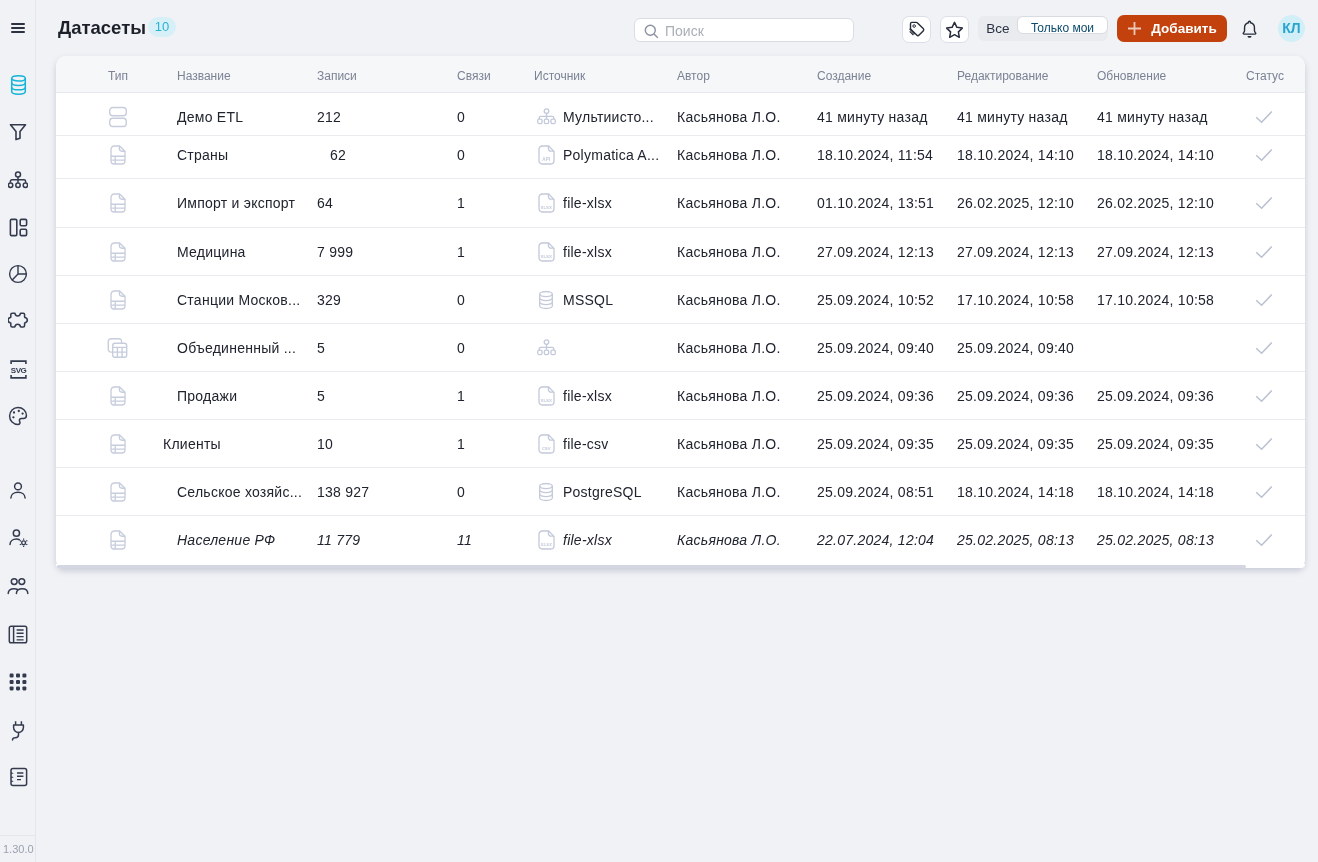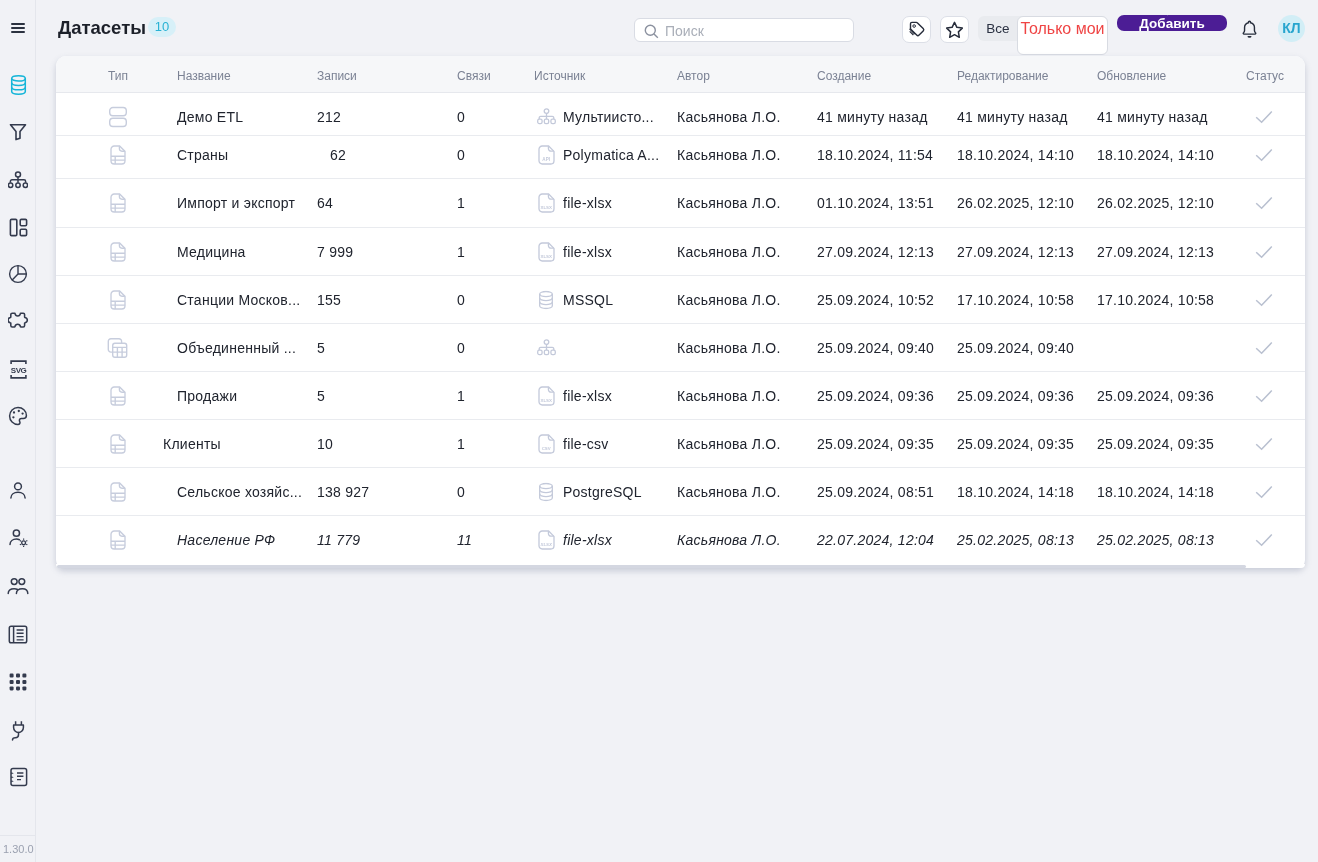--- a/index.html
+++ b/index.html
@@ -15,24 +15,24 @@
 .title { position:absolute; left:58px; top:17px; font-size:18.5px; font-weight:700; color:#1c2029; }
 .badge { position:absolute; left:148px; top:17px; width:28px; height:20px; border-radius:10px; background:#d7f0f8;
   color:#29b2d4; font-size:13px; text-align:center; line-height:20px; }
 .search { position:absolute; left:634px; top:18px; width:220px; height:24px; background:#fff; border:1px solid #d9dce4; border-radius:6px; }
 .search .ph { position:absolute; left:30px; top:3.5px; font-size:14px; color:#a9aeb8; }
 .search svg { position:absolute; left:9px; top:4.5px; }
 .hbtn { position:absolute; top:16px; width:29px; height:27px; background:#fff; border:1px solid #dcdfe7; border-radius:7px;
   display:flex; align-items:center; justify-content:center; }
 .seg { position:absolute; left:978px; top:16px; width:130px; height:25px; background:#e9ebef; border-radius:6px; }
 .seg .all { position:absolute; left:0; top:0; width:40px; text-align:center; line-height:25px; font-size:13.5px; color:#2a3142; }
-.seg .mine { position:absolute; left:39px; top:0; width:91px; height:39px; background:#fff; border:1px solid #d8dbe2; border-radius:6px;
-  text-align:center; line-height:23px; font-size:16px; color:#ef4444; }
-.addbtn { position:absolute; left:1117px; top:15px; width:110px; height:16px; background:#4c1d95; border-radius:7px;
-  color:#fff; font-size:13.5px; font-weight:700; display:flex; align-items:center; justify-content:center;flex-direction:column; }
+.seg .mine { position:absolute; left:39px; top:0; width:91px; height:18px; background:#fff; border:1px solid #d8dbe2; border-radius:6px;
+  text-align:center; line-height:23px; font-size:12px; color:#0c4a6e; }
+.addbtn { position:absolute; left:1117px; top:15px; width:110px; height:27px; background:#c2410c; border-radius:7px;
+  color:#fff; font-size:13.5px; font-weight:700; display:flex; align-items:center; justify-content:center; }
 .addbtn svg { margin-right:9px; }
 .bell { position:absolute; left:1242px; top:19.5px; }
 .avatar { position:absolute; left:1278px; top:15px; width:27px; height:27px; border-radius:50%; background:#d2eef6;
   color:#27a5ce; font-size:14px; font-weight:700; text-align:center; line-height:27px; }
 .table { position:absolute; left:56px; top:56px; width:1249px; background:#fff; border-radius:10px 10px 8px 8px;
   box-shadow:0 3px 6px rgba(95,105,135,0.28); }
 .thead { position:relative; height:37px; background:#f6f7f9; border-radius:10px 10px 0 0; border-bottom:1px solid #e6e8ed; }
 .hc { position:absolute; top:13px; font-size:12px; color:#7b8294; }
 .row { position:relative; border-bottom:1px solid #e9ebef; }
 .table .row:nth-last-child(2) { border-bottom:none;font-style:italic; }
@@ -334,21 +334,21 @@
 </div>
 <div class="row" style="height:48px;--dy:0px">
 <span class="ticon">
         <svg width="16" height="20" viewBox="0 0 16 20" fill="none" stroke="#c7cddd" stroke-width="1.35">
           <path d="M1 4.2 A3.2 3.2 0 0 1 4.2 1 H9.6 L15 6.4 V15.8 A3.2 3.2 0 0 1 11.8 19 H4.2 A3.2 3.2 0 0 1 1 15.8 Z"></path>
           <path d="M9.4 1.2 V3.6 A2.6 2.6 0 0 0 12 6.2 H14.8"></path>
           <path d="M1 11.2 H15 M1 15.1 H15 M5.2 11.3 V19"></path>
         </svg>
       </span>
 <span class="cell" style="left:121px">Станции Москов...</span>
-<span class="cell" style="left:261px">155</span>
+<span class="cell" style="left:261px">329</span>
 <span class="cell" style="left:401px">0</span>
 <span class="sicon">
         <svg width="16" height="19" viewBox="0 0 16 19" fill="none" stroke="#c3c9da" stroke-width="1.3">
           <ellipse cx="8" cy="3.6" rx="6.3" ry="2.6"></ellipse>
           <path d="M1.7 3.6 V15.4 A6.3 2.6 0 0 0 14.3 15.4 V3.6"></path>
           <path d="M1.7 7.5 A6.3 2.6 0 0 0 14.3 7.5 M1.7 11.5 A6.3 2.6 0 0 0 14.3 11.5"></path>
         </svg>
       </span>
 <span class="cell src-t">MSSQL</span>
 <span class="cell" style="left:621px">Касьянова Л.О.</span>

